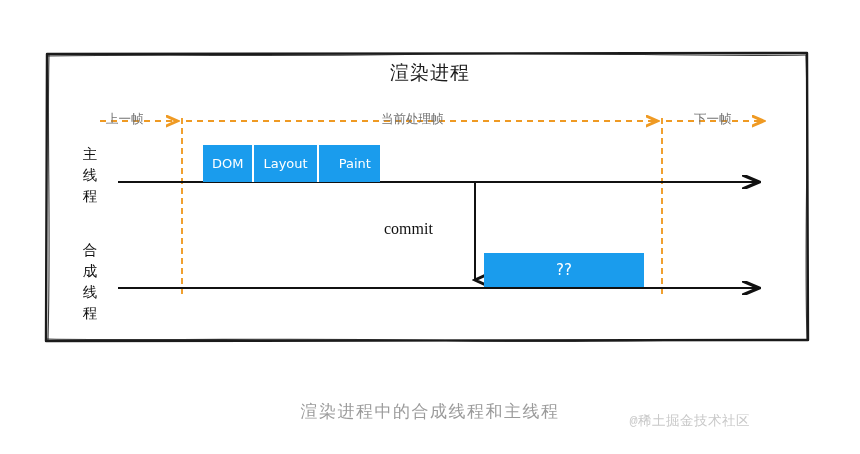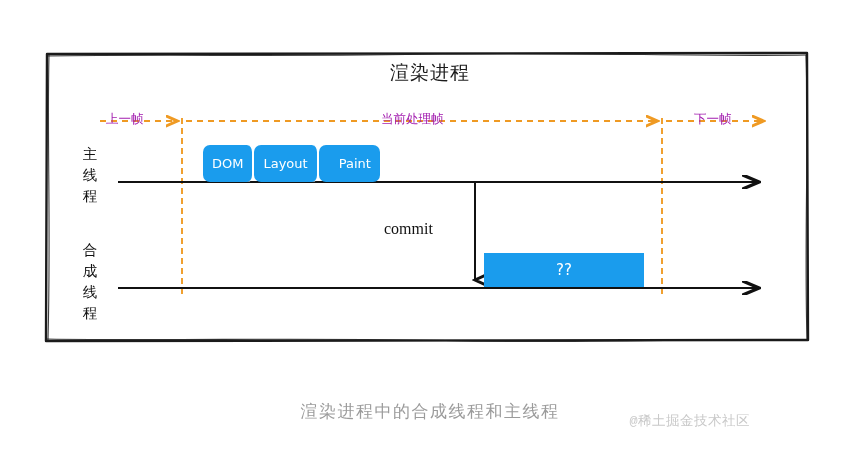--- a/index.html
+++ b/index.html
@@ -56,21 +56,21 @@
     height: 176px;
   }
   .vdash.left  { left: 181px; }
   .vdash.right { left: 661px; }
 
   .hdash-row { position: absolute; left: 0; top: 110px; width: 860px; height: 22px; }
 
   .seg-label {
     position: absolute;
     font-size: 12.5px;
-    color: #a21caf;
+    color: #737373;
     white-space: nowrap;
     font-family: Liberation Mono, monospace;
     top: 111px;
   }
   .seg-label.prev { left: 106px; }
   .seg-label.curr { left: 381px; text-align: center; }
   .seg-label.next { left: 694px; }
 
   
   .thread-label {
@@ -104,21 +104,20 @@
   .stage {
     background: #1a9ced;
     color: #ffffff;
     font-size: 13px;
     display: flex;
     align-items: center;
     justify-content: center;
     padding: 0 9px;
     border-right: 2px solid #ffffff;
     font-family: "DejaVu Sans", "Liberation Sans", sans-serif;
-    border-radius: 7px;
   }
   .stage:last-child { border-right: none; padding-left: 20px; }
 
   
   .commit-label {
     position: absolute;
     left: 384px;
     top: 220px;
     font-size: 16px;
     color: #111;

